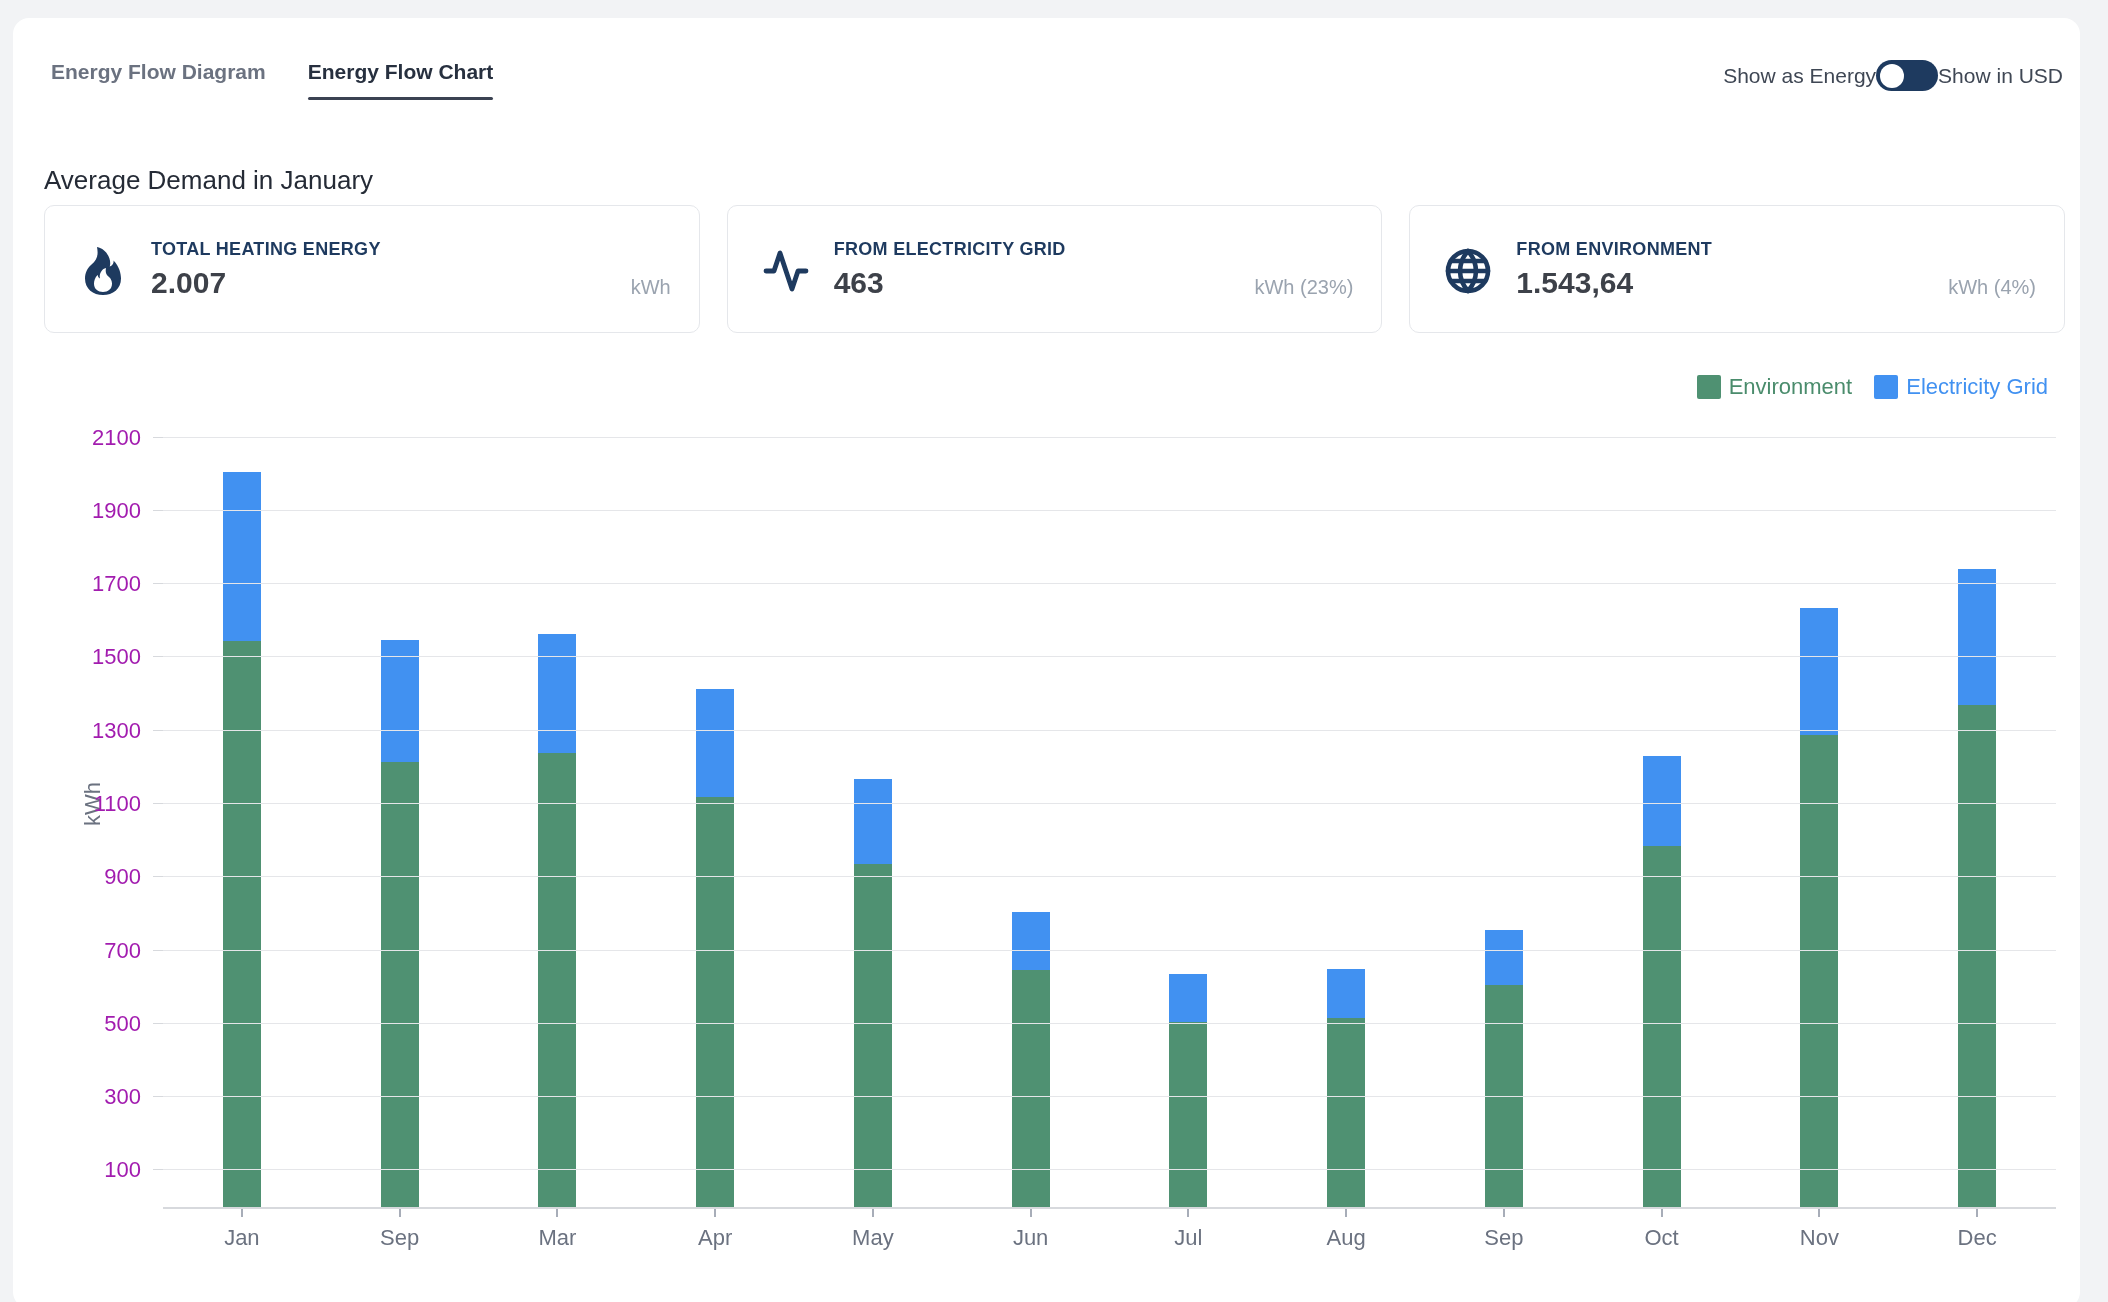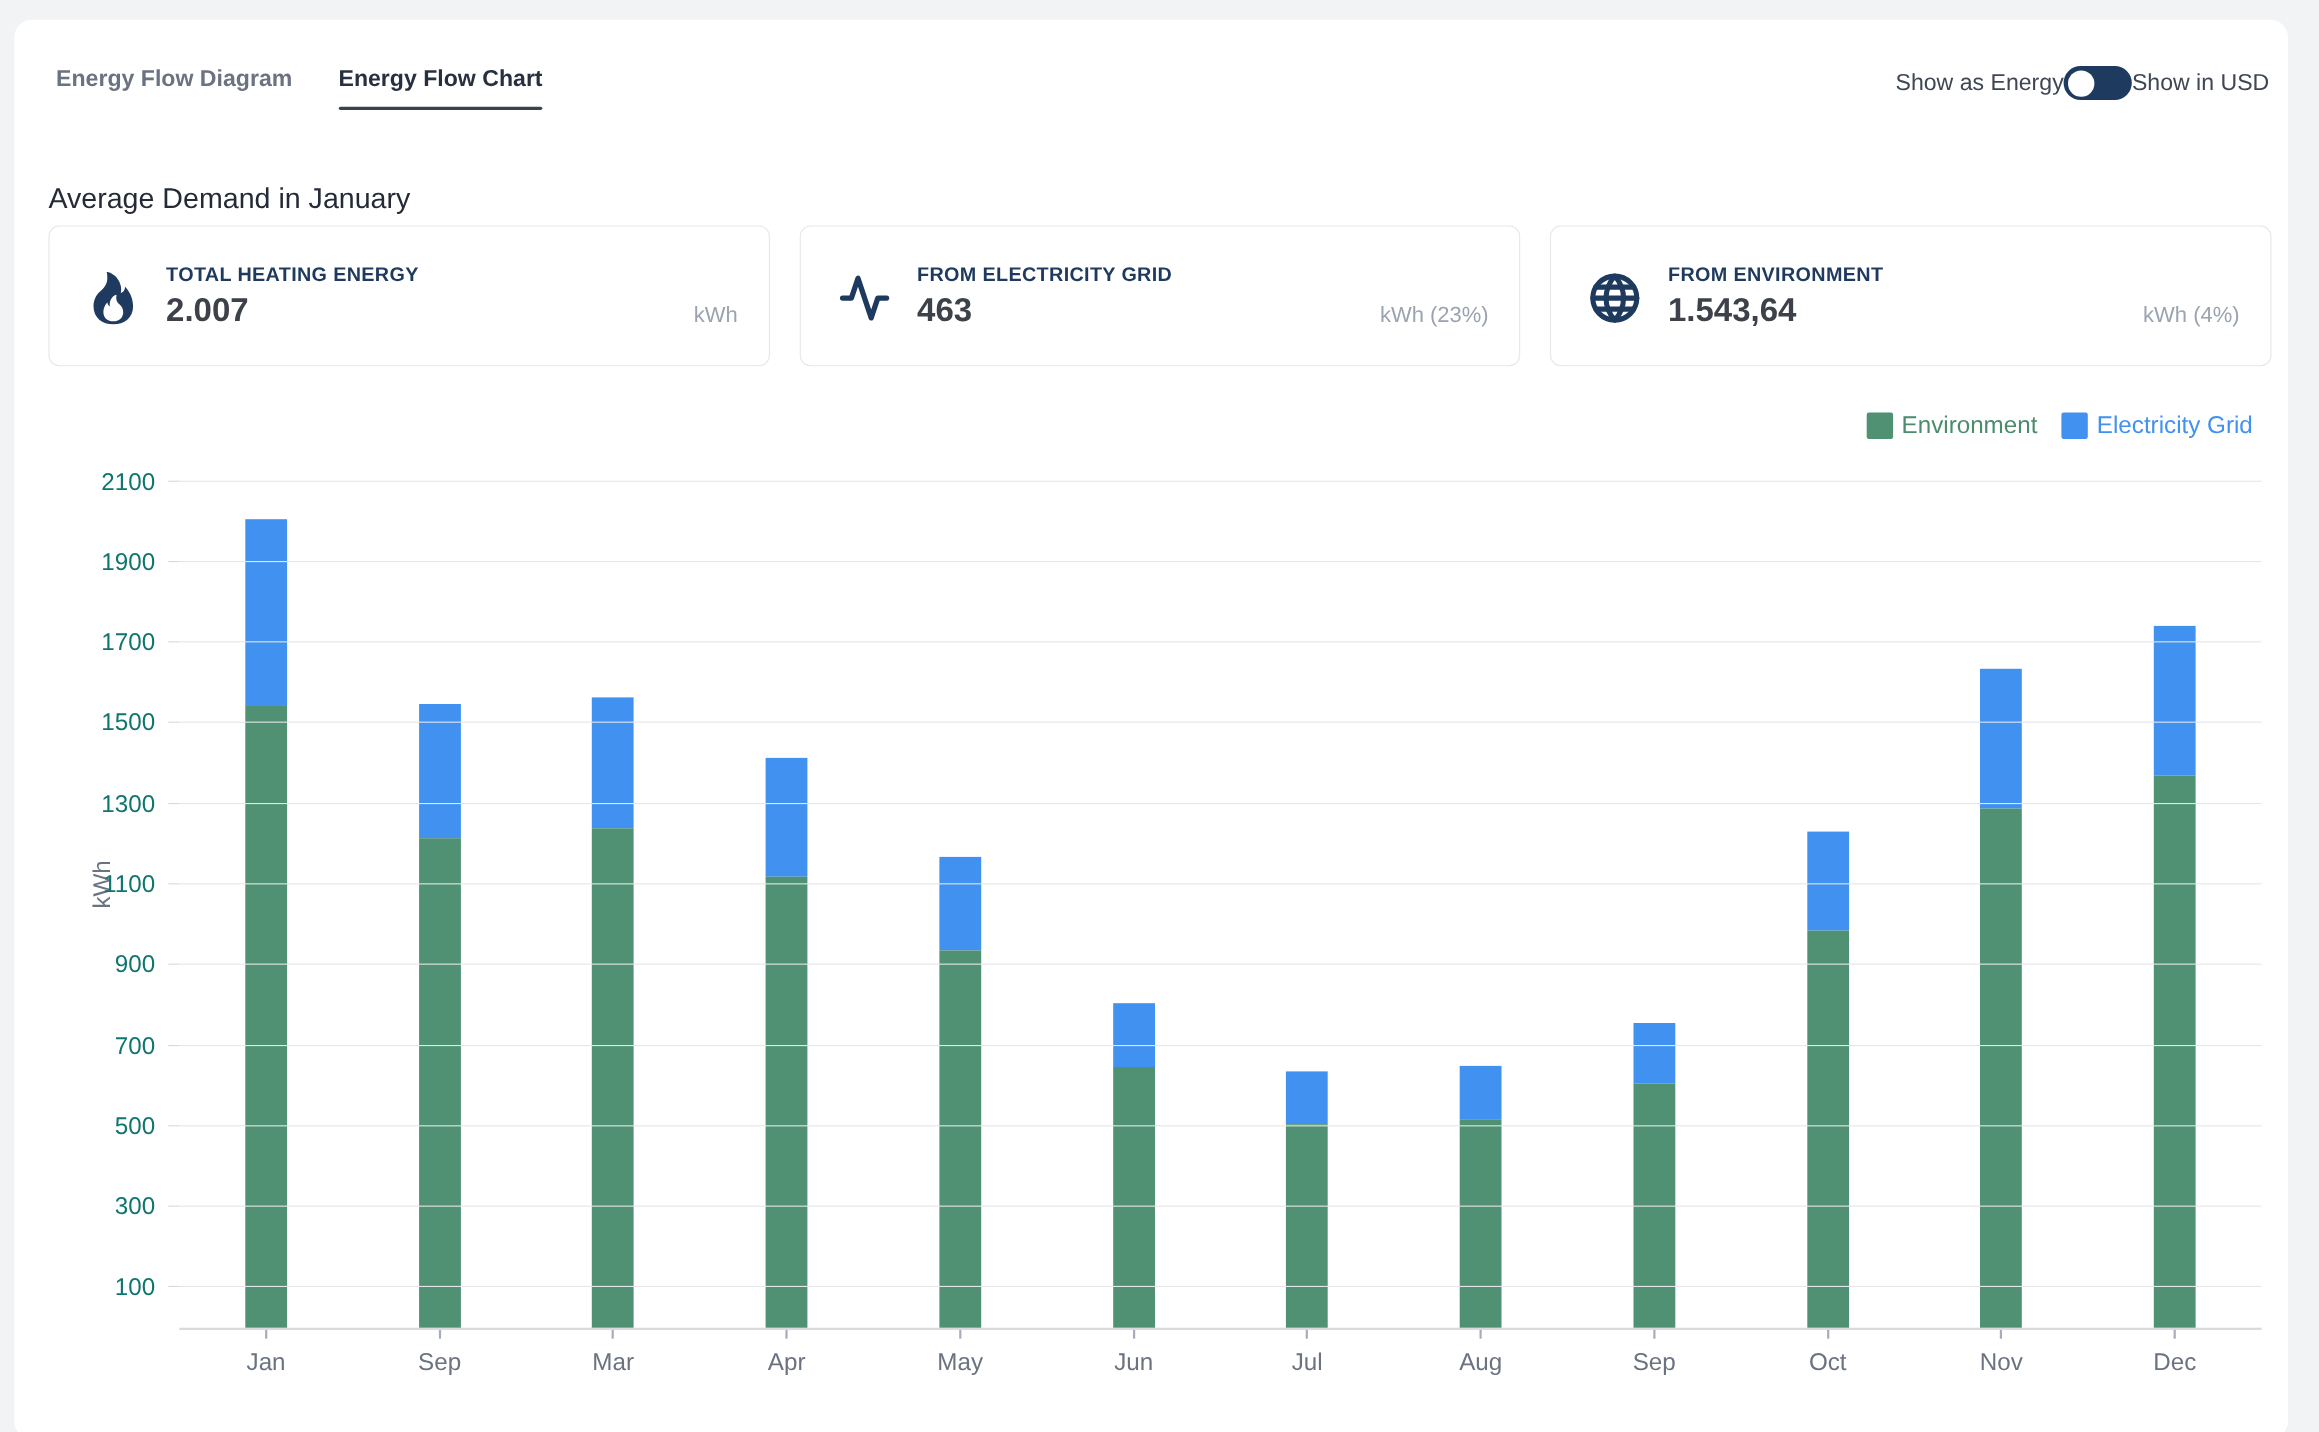--- a/index.html
+++ b/index.html
@@ -31,21 +31,21 @@
   .legend{position:absolute;right:32px;top:356px;display:flex;gap:22px;align-items:center;}
   .legend-item{display:flex;align-items:center;gap:8px;cursor:pointer;}
   .legend-swatch{width:24px;height:24px;border-radius:2px;}
   .legend-text{font-size:22px;}
   
   .plot{position:absolute;left:150px;top:383px;width:1893px;height:806px;
     border-bottom:2px solid #d7d9dd;}
   .gridline{position:absolute;left:0;right:0;height:1px;background:#e5e6e9;}
   .ytickdash{position:absolute;left:-10px;width:10px;height:1px;background:#d7d9dd;}
   .ylabels{position:absolute;left:0;top:383px;width:139px;height:806px;}
-  .ytick{position:absolute;right:11px;transform:translateY(50%);font-size:22px;color:#0f766e;}
+  .ytick{position:absolute;right:11px;transform:translateY(50%);font-size:22px;color:#a21caf;}
   .ylab{position:absolute;left:58px;top:383px;height:806px;display:flex;align-items:center;}
   .ylab span{transform:rotate(-90deg);font-size:22px;color:#6b7280;display:block;}
   .bars{position:absolute;left:0;right:0;top:0;bottom:0;display:flex;}
   .slot{flex:1;display:flex;align-items:flex-end;justify-content:center;height:100%;}
   .bar{width:38px;display:flex;flex-direction:column;justify-content:flex-end;}
   .seg{width:100%;}
   .xaxis{position:absolute;left:150px;top:1191px;width:1893px;display:flex;}
   .xslot{flex:1;display:flex;flex-direction:column;align-items:center;}
   .xtick{width:2px;height:8px;background:#a7adb8;}
   .xlabel{margin-top:8px;font-size:22px;color:#6b7280;}

